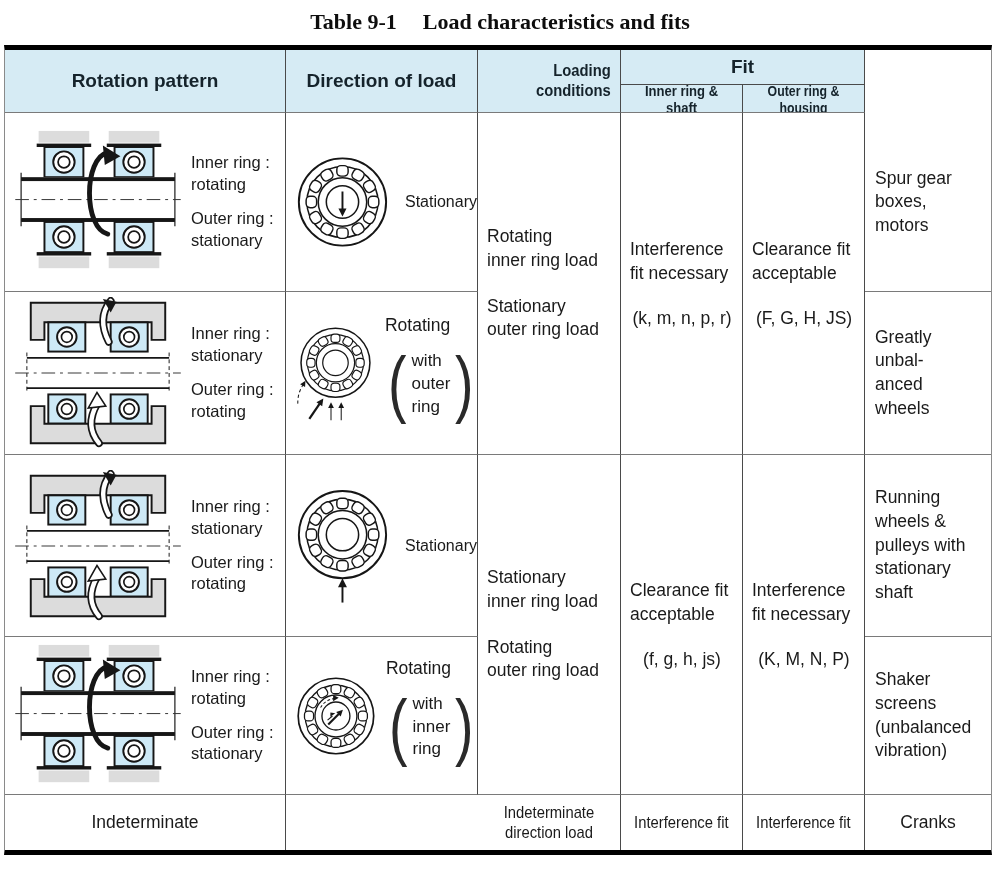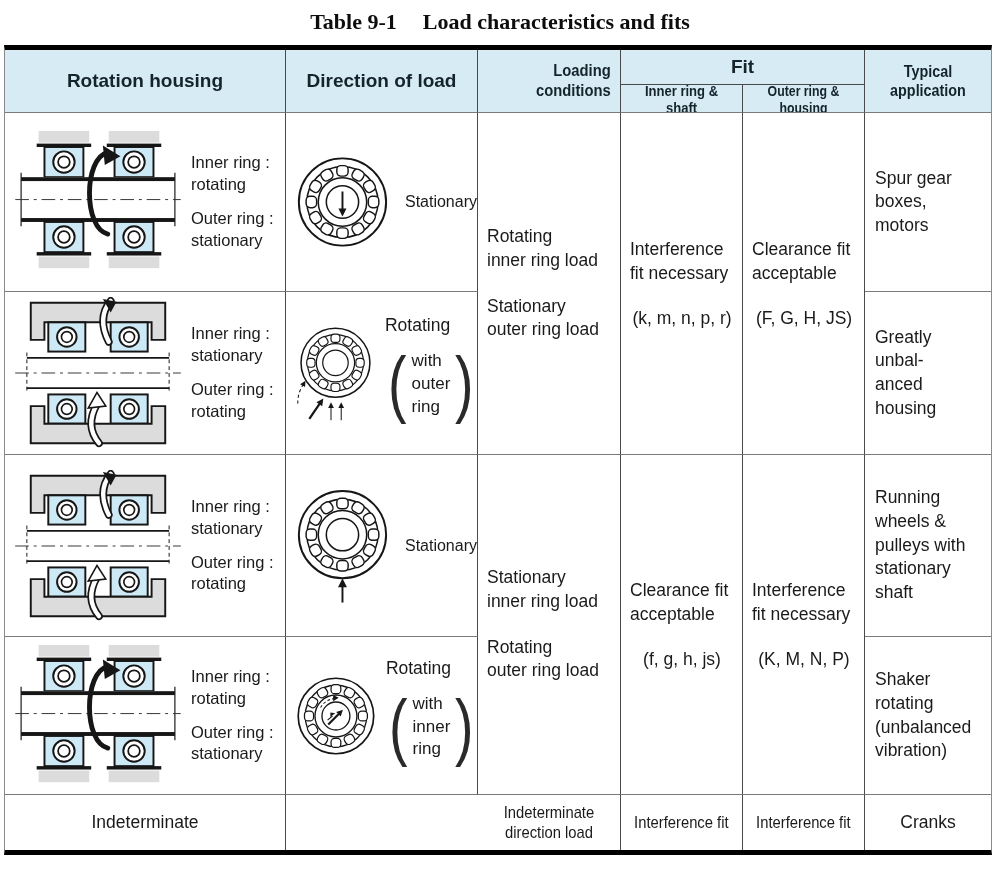--- a/index.html
+++ b/index.html
@@ -165,39 +165,36 @@
   </defs>
 </svg>
 
 <div class="title">
   <span>Table 9-1</span><span class="gap"></span><span>Load characteristics and fits</span>
 </div>
 
 <div class="tbl">
 
   <div class="cell hd h19" style="grid-area:1/1/3/2;">
-      <span>Rotation housing</span>
+      <span>Rotation pattern</span>
     </div>
   <div class="cell hd h19" style="grid-area:1/2/3/3;">
       <span>Direction of load</span>
     </div>
   <div class="cell hd h17" style="grid-area:1/3/3/4;text-align:right;">
       <span class="cond">Loading conditions</span>
     </div>
   <div class="cell hd h19" style="grid-area:1/4/2/6;border-bottom:1px solid #4a4a4a;">
       <span>Fit</span>
     </div>
   <div class="cell hd h15" style="grid-area:2/4/3/5;">
       <span class="cond">Inner ring &amp; shaft</span>
     </div>
   <div class="cell hd h15" style="grid-area:2/5/3/6;">
       <span class="cond" style="transform:scaleX(0.82);">Outer ring &amp; housing</span>
-    </div>
-  <div class="cell hd h16 noR" style="grid-area:1/6/3/7;">
-      <span class="cond">Typical application</span>
     </div>
 
   <div class="cell patcell" style="grid-area:3/1/4/2;">
     <svg width="166" height="146" viewBox="0 0 170 150">
         <use href="#pattern-shaft"></use>
       </svg>
     <div class="pat-labels">
       <div class="pat-label pre">Inner ring :
 rotating</div>
       <div class="pat-label pre">Outer ring :
@@ -257,21 +254,21 @@
 ring</div>
         <span class="paren">)</span>
       </div>
     </div>
   </div>
 
   <div class="cell appcell noR" style="grid-area:4/6/5/7;">
     <div class="body-txt pre">Greatly
 unbal-
 anced
-housing</div>
+wheels</div>
   </div>
 
   <div class="cell stackcell" style="grid-area:3/3/5/4;">
     <div class="body-txt pre">Rotating
 inner ring load</div>
     <div class="body-txt pre">Stationary
 outer ring load</div>
   </div>
   <div class="cell stackcell" style="grid-area:3/4/5/5;">
     <div class="body-txt pre">Interference
@@ -344,21 +341,21 @@
         <div class="paren-text pre">with
 inner
 ring</div>
         <span class="paren">)</span>
       </div>
     </div>
   </div>
 
   <div class="cell appcell noR" style="grid-area:6/6/7/7;">
     <div class="body-txt pre">Shaker
-rotating
+screens
 (unbalanced
 vibration)</div>
   </div>
 
   <div class="cell stackcell" style="grid-area:5/3/7/4;">
     <div class="body-txt pre">Stationary
 inner ring load</div>
     <div class="body-txt pre">Rotating
 outer ring load</div>
   </div>

